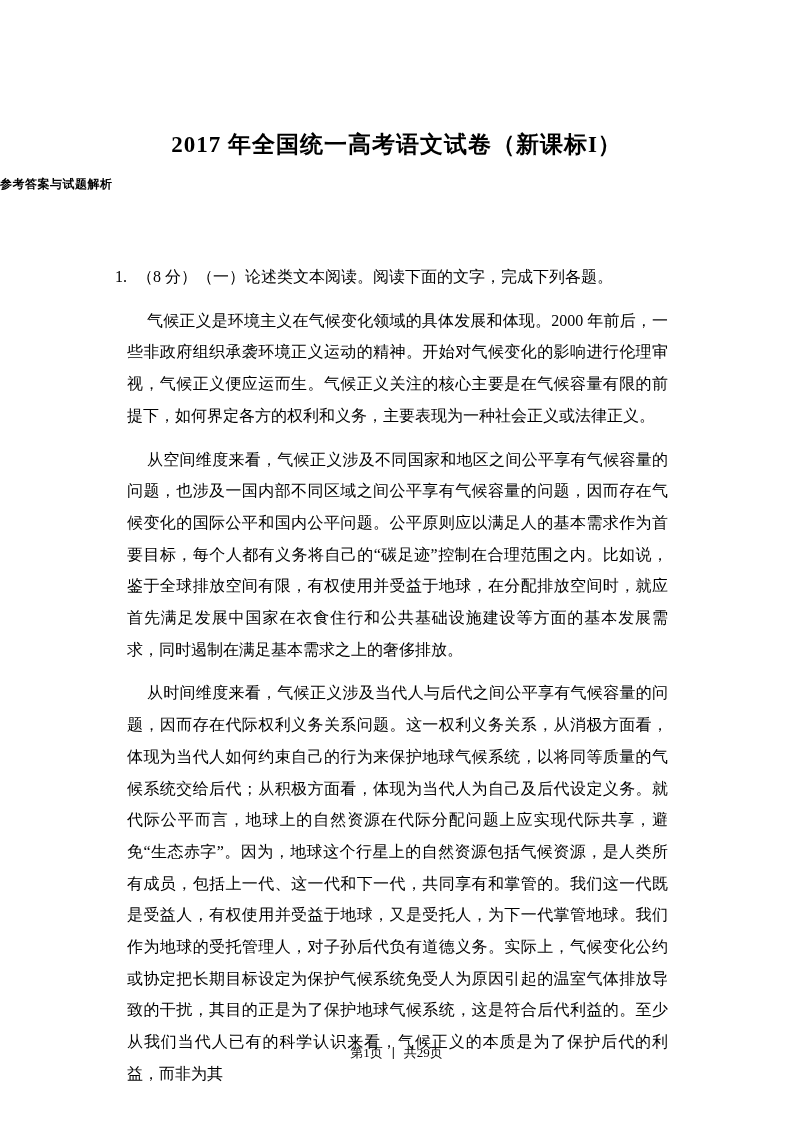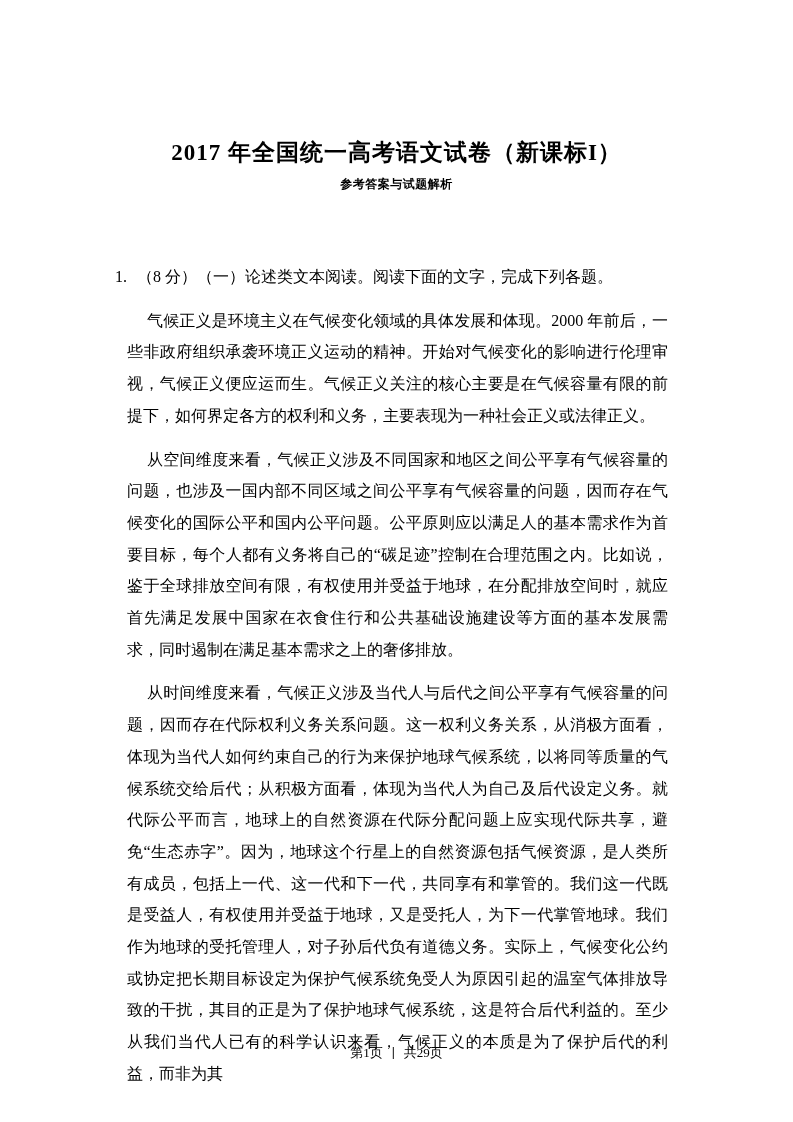--- a/index.html
+++ b/index.html
@@ -7,35 +7,34 @@
     position: relative;
     width: 793px;
     height: 1122px;
     background: #ffffff;
     color: #000000;
     font-family: "Liberation Serif", "DejaVu Serif", serif;
     overflow: hidden;
   }
   .title {
     position: absolute;
-    top: 137px;
+    top: 129px;
     left: 0;
     width: 100%;
     text-align: center;
     font-size: 23px;
     font-weight: bold;
     letter-spacing: 1px;
     white-space: nowrap;
   }
   .subtitle {
     position: absolute;
     top: 176px;
     left: 0;
     width: 100%;
-    text-align: center;
     font-size: 12px;
     font-weight: bold;
     font-family: "Liberation Sans", "DejaVu Sans", sans-serif;
     letter-spacing: 0.5px;
   }
   .section-heading {
     position: absolute;
     top: 233px;
     left: 115px;
     font-size: 17px;

